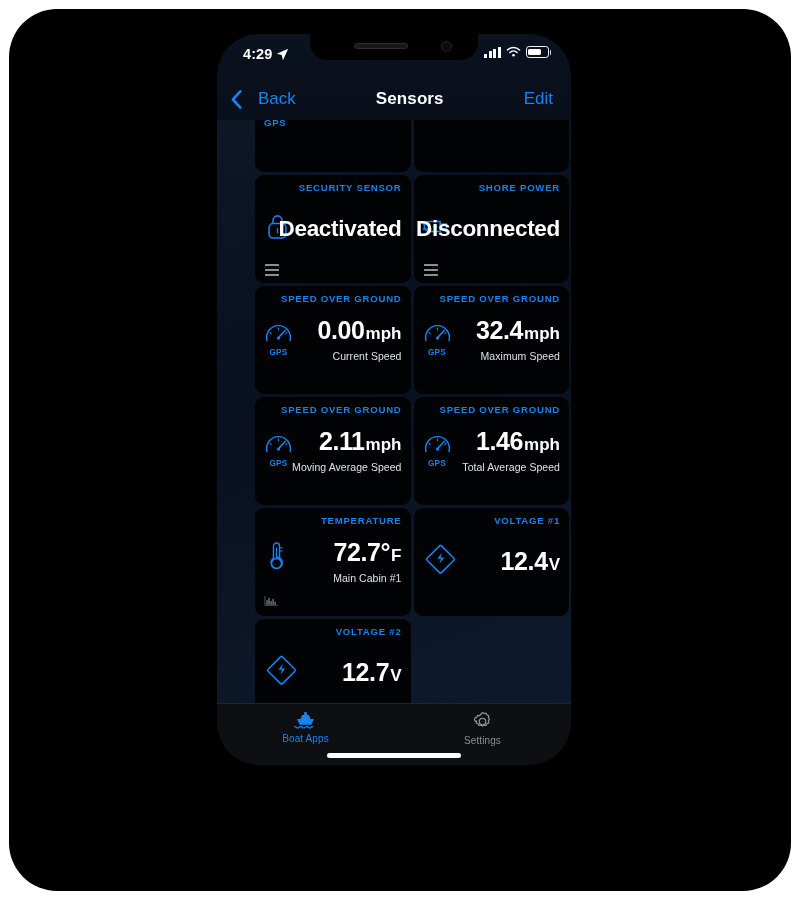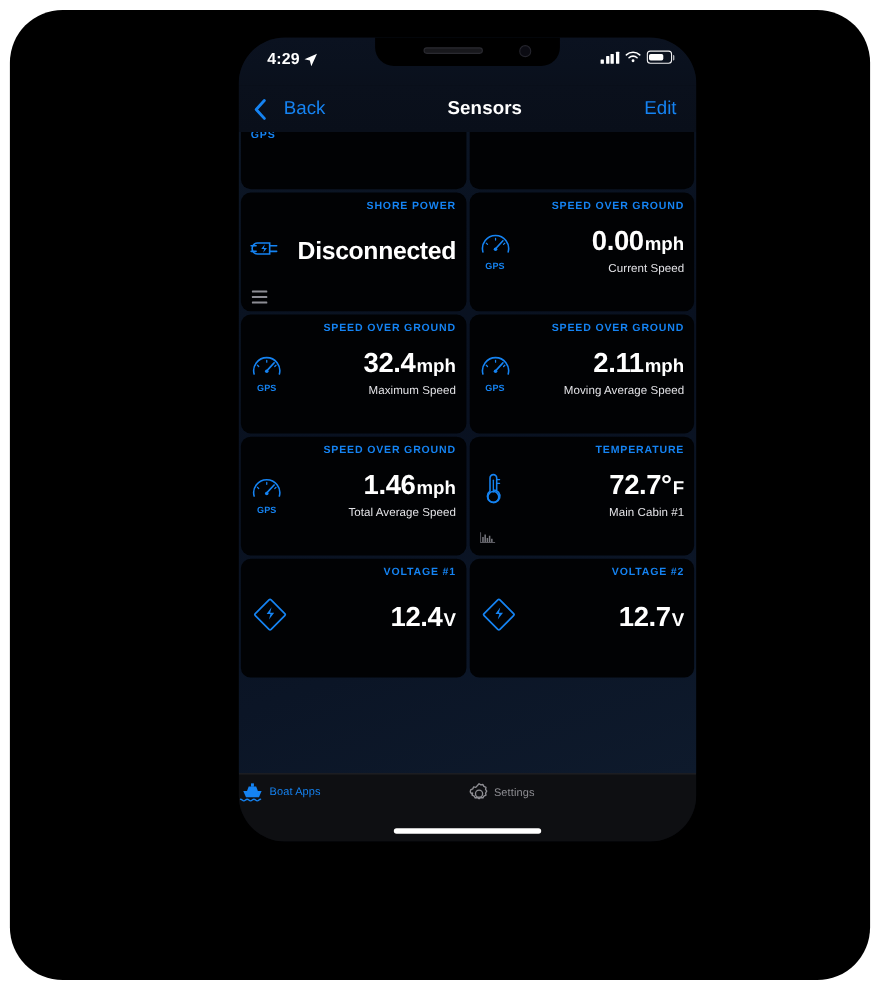--- a/index.html
+++ b/index.html
@@ -32,21 +32,21 @@
   
   .side-btn { position:absolute; background:linear-gradient(180deg,#e4e4e8,#bfbfc6); border-radius:2px; z-index:0;}
   #btn-silent { left:202px; top:130px; width:4px; height:28px; }
   #btn-volume-up { left:202px; top:182px; width:4px; height:50px; }
   #btn-volume-down { left:202px; top:244px; width:4px; height:50px; }
   #btn-power { left:594px; top:200px; width:4px; height:74px; }
 
   
   #screen {
     position:absolute; left:217px; top:34px;
-    width:416px; height:731px;
+    width:354px; height:731px;
     border-radius:42px; overflow:hidden;
     background:#05070d; z-index:3;
   }
 
   
   #notch {
     position:absolute; left:50%; transform:translateX(-50%); top:0;
     width:168px; height:26px; background:#000;
     border-bottom-left-radius:17px; border-bottom-right-radius:17px;
     z-index:40;
@@ -83,20 +83,21 @@
   }
   #nav-back { display:flex; align-items:center; gap:16px; color:#1583f2; font-size:17px; cursor:pointer;}
   #nav-title { color:#fff; font-size:17px; font-weight:bold; letter-spacing:.1px;}
   #nav-edit { color:#1583f2; font-size:17px; cursor:pointer; padding-right:4px;}
 
   
   #content {
     position:absolute; top:86px; left:0; right:0; bottom:62px;
     background:linear-gradient(160deg,#0d1726 0%, #0a1322 20%, #091120 45%, #0b1526 72%, #0e1a2c 100%);
     overflow:hidden;
+    padding-left:36px;
   }
   #grid {
     display:grid;
     grid-template-columns: 1fr 1fr;
     gap:3px;
     padding:0 2px;
   }
   .card {
     position:relative;
     background:#010204;
@@ -129,21 +130,21 @@
   .spark { position:absolute; left:9px; bottom:6px; opacity:.85;}
   .gps-label { font-size:8.2px; font-weight:bold; color:#1583f2; text-align:center; margin-top:-1px; letter-spacing:.2px;}
 
   
   #tab-bar {
     position:absolute; bottom:0; left:0; right:0; height:62px; z-index:20;
     background:#0e0f12;
     border-top:.5px solid #24252a;
     display:flex; align-items:flex-start; padding-top:7px;
   }
-  .tab { flex:1; display:flex; align-items:center; gap:3px; cursor:pointer;}
+  .tab { flex:1; display:flex; flex-direction:column; align-items:center; gap:3px; cursor:pointer;}
   .tab-label { font-size:10px; letter-spacing:.1px;}
   .tab.active .tab-label { color:#1583f2; }
   .tab.inactive .tab-label { color:#8e8e93; }
   #home-indicator {
     position:absolute; bottom:7px; left:50%; transform:translateX(-50%);
     width:134px; height:5px; border-radius:3px; background:#fff; z-index:45;
   }
 </style>
 </head>
 <body>
@@ -200,20 +201,38 @@
   <div id="content">
     <div id="grid">
 
       <div class="card partial">
         <div class="card-title" style="top:-3px; left:9px; right:auto; text-align:left;">GPS</div>
       </div>
 
       <div class="card partial"></div>
 
 
+      <div class="card">
+        <div class="card-title">SECURITY SENSOR</div>
+        <div class="card-icon" style="left:11px;">
+          <svg width="23" height="28" viewBox="0 0 24 30">
+            <rect x="3" y="12" width="18" height="15.5" rx="4.4" stroke="#1583f2" stroke-width="1.7" fill="none"></rect>
+            <path d="M7.2 12V8.6a4.8 4.8 0 019.6 0V12" stroke="#1583f2" stroke-width="1.7" fill="none"></path>
+            <path d="M12 17.4v4.6" stroke="#1583f2" stroke-width="1.5" stroke-linecap="round"></path>
+          </svg>
+        </div>
+        <div class="card-body">
+          <div class="val big-text">Deactivated</div>
+        </div>
+        <div class="drag-handle">
+            <i></i>
+            <i></i>
+            <i></i>
+          </div>
+      </div>
 
       <div class="card">
         <div class="card-title">SHORE POWER</div>
         <div class="card-icon" style="left:7px;">
           <svg width="31" height="22" viewBox="0 0 34 24">
             <path d="M9 6.5h12v11H9a5.5 5.5 0 010-11z" stroke="#1583f2" stroke-width="1.6" fill="none"></path>
             <path d="M21 9.2h7M21 14.8h7M2.5 9.2h5M2.5 14.8h5" stroke="#1583f2" stroke-width="1.6" stroke-linecap="round"></path>
             <path d="M16.2 7.8l-3.6 4.6h3l-1.1 3.9 3.8-4.8h-3z" fill="#1583f2"></path>
           </svg>
         </div>

